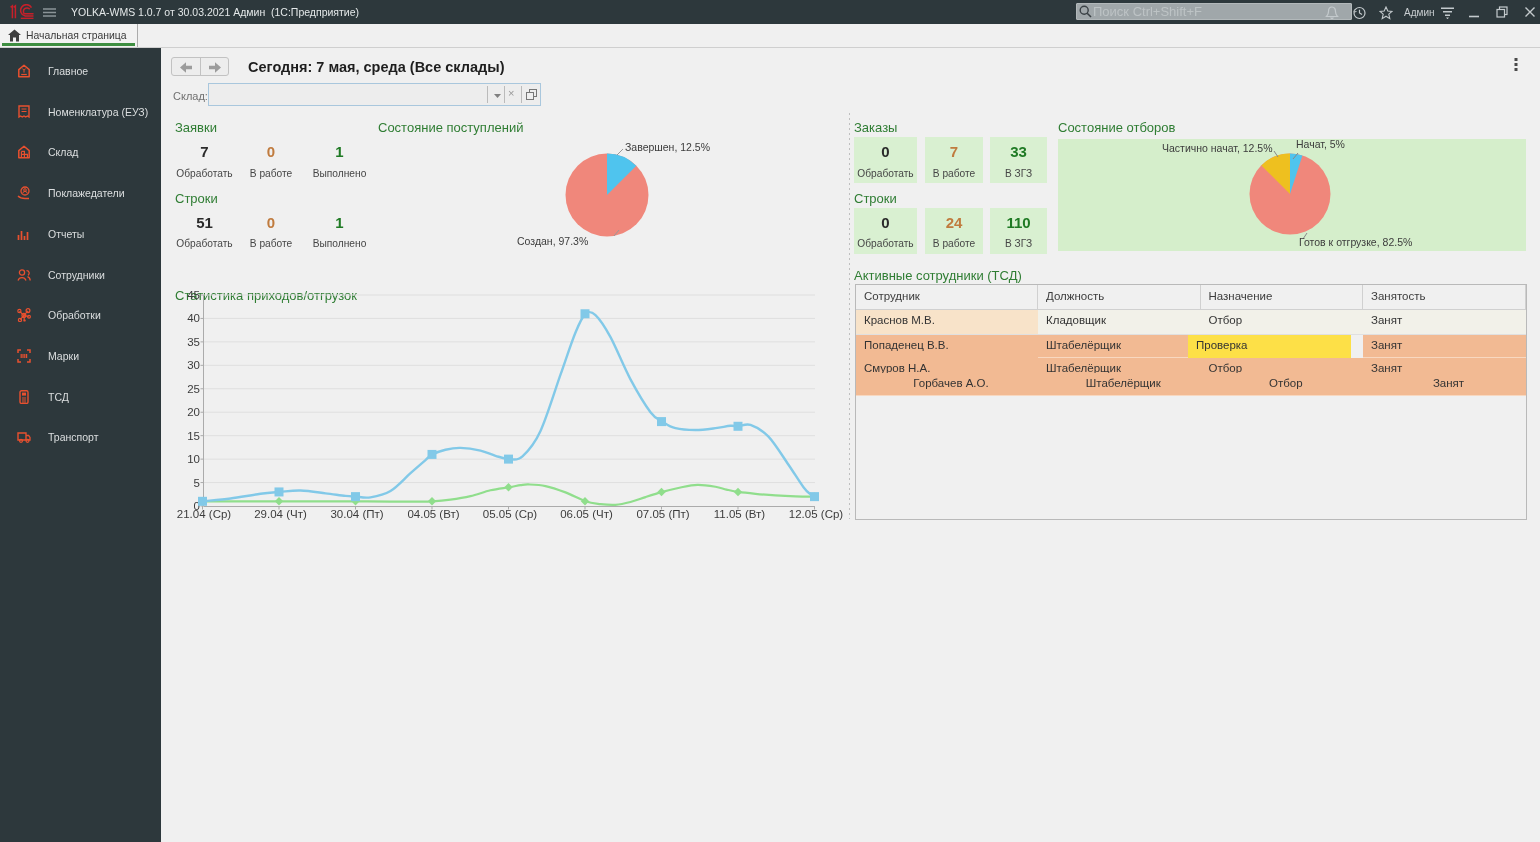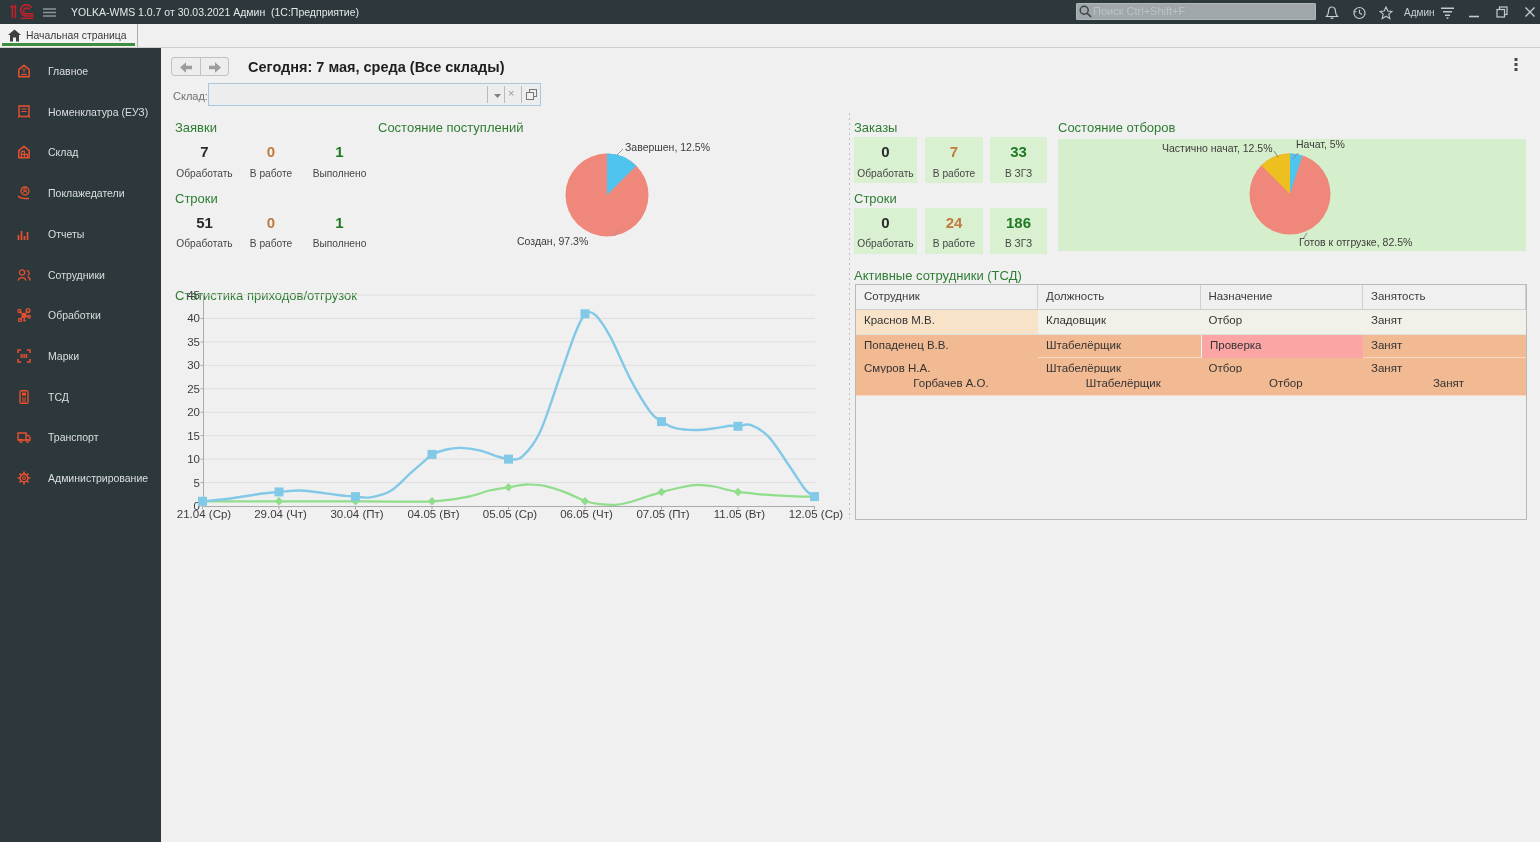--- a/index.html
+++ b/index.html
@@ -3,23 +3,23 @@
 <meta charset="utf-8">
 <style>
   * { margin:0; padding:0; box-sizing:border-box; }
   html,body { width:1540px; height:842px; overflow:hidden;
     font-family:"Liberation Sans", sans-serif; background:#F0F0F0; }
   .abs { position:absolute; }
 
   #topbar { position:absolute; left:0; top:0; width:1540px; height:24px;
     background:#2D383C; color:#D6DBDD; }
   #topbar .title { position:absolute; left:71px; top:6px; font-size:10.5px; color:#E4E8E9;}
-  #searchbox { position:absolute; left:1076px; top:3px; width:240px; height:17px;
+  #searchbox { position:absolute; left:1076px; top:3px; width:276px; height:17px;
     background:#A0A7AA; border:1px solid #B2B8BA; border-radius:1px;
-    color:#BDC3C5; font-size:11px; line-height:15px; padding-left:16px; }
+    color:#BDC3C5; font-size:13px; line-height:15px; padding-left:16px; }
 
   #tabstrip { position:absolute; left:0; top:24px; width:1540px; height:24px; background:#F0F0F0;
     border-bottom:1px solid #CFCFCF; }
   #tab1 { position:absolute; left:0; top:0; width:138px; height:23px; background:#F2F2F2;
     border-right:1px solid #ABABAB; }
   #tab1 .txt { position:absolute; left:26px; top:6px; font-size:10.4px; color:#3A3A3A; white-space:nowrap; }
   #tab1 .green { position:absolute; left:2px; bottom:1px; width:133px; height:3px; background:#3E8E41; }
 
   #sidebar { position:absolute; left:0; top:48px; width:161px; height:794px; background:#2D383C; }
   .sitem { position:absolute; left:0; width:161px; height:40px; }
@@ -196,30 +196,20 @@
       <div class="lbl">ТСД</div>
     </div>
     <div class="sitem" style="top:369.3px">
       <svg width="14" height="14" viewBox="0 0 14 14">
         <path d="M1 3 h8 v7 H1 Z" fill="none" stroke="#E8502F" stroke-width="1.4"></path>
         <path d="M9 5.5 h2.6 L13 7.5 V10 H9" fill="none" stroke="#E8502F" stroke-width="1.3"></path>
         <circle cx="4" cy="10.8" r="1.5" fill="none" stroke="#E8502F" stroke-width="1.2"></circle>
         <circle cx="10.5" cy="10.8" r="1.5" fill="none" stroke="#E8502F" stroke-width="1.2"></circle>
       </svg>
       <div class="lbl">Транспорт</div>
-    </div>
-    <div class="sitem" style="top:410px">
-      <svg width="14" height="14" viewBox="0 0 14 14">
-        <circle cx="7" cy="7" r="3.9" fill="none" stroke="#E8502F" stroke-width="1.6"></circle>
-        <circle cx="7" cy="7" r="1.5" fill="none" stroke="#E8502F" stroke-width="1.1"></circle>
-        <g stroke="#E8502F" stroke-width="1.7">
-          <path d="M7 0.6 V2.6 M7 11.4 V13.4 M0.6 7 H2.6 M11.4 7 H13.4 M2.5 2.5 L3.9 3.9 M10.1 10.1 L11.5 11.5 M11.5 2.5 L10.1 3.9 M3.9 10.1 L2.5 11.5"></path>
-        </g>
-      </svg>
-      <div class="lbl">Администрирование</div>
     </div>
   </div>
 
 <div id="main">
   <div id="navbtns">
     <div class="sep"></div>
     <svg class="abs" style="left:8px;top:4px" width="12" height="11" viewBox="0 0 12 11">
       <path d="M12 3.7 H6 V0.3 L0 5.5 L6 10.7 V7.3 H12 Z" fill="#9C9C9C"></path>
     </svg>
     <svg class="abs" style="left:37px;top:4px" width="12" height="11" viewBox="0 0 12 11">
@@ -288,21 +278,21 @@
   <div class="num gr" style="left:829px;width:57px;top:95px;">33</div>
   <div class="nlbl" style="left:693px;width:63px;top:120px;">Обработать</div>
   <div class="nlbl" style="left:764px;width:58px;top:120px;">В работе</div>
   <div class="nlbl" style="left:829px;width:57px;top:120px;">В ЗГЗ</div>
   <div class="gtitle" style="left:693px; top:143px;">Строки</div>
   <div class="gcell" style="left:693px;width:63px;top:160px;"></div>
   <div class="gcell" style="left:764px;width:58px;top:160px;"></div>
   <div class="gcell" style="left:829px;width:57px;top:160px;"></div>
   <div class="num" style="left:693px;width:63px;top:166px;">0</div>
   <div class="num or" style="left:764px;width:58px;top:166px;">24</div>
-  <div class="num gr" style="left:829px;width:57px;top:166px;">186</div>
+  <div class="num gr" style="left:829px;width:57px;top:166px;">110</div>
   <div class="nlbl" style="left:693px;width:63px;top:190px;">Обработать</div>
   <div class="nlbl" style="left:764px;width:58px;top:190px;">В работе</div>
   <div class="nlbl" style="left:829px;width:57px;top:190px;">В ЗГЗ</div>
 
   <div class="gtitle" style="left:897px; top:72px;">Состояние отборов</div>
   <div class="abs" style="left:897px;top:91px;width:468px;height:112px;background:#D5EECB;"></div>
   <svg class="abs" style="left:1088px;top:104.5px" width="82" height="82" viewBox="0 0 82 82">
     <circle cx="41" cy="41" r="40.5" fill="#F0877B"></circle>
     <path d="M41 41 L41 0.5 A40.5 40.5 0 0 1 53.4 2.45 Z" fill="#4FC4EE"></path>
     <path d="M41 41 L12.4 12.4 A40.5 40.5 0 0 1 41 0.5 Z" fill="#EEC01F"></path>
@@ -403,21 +393,21 @@
       <div class="th" style="left:507px;width:163px;">Занятость</div>
       <div class="tr" style="top:25px;">
         <div class="td" style="left:0px;width:182px;height:25px;background:#F8E3C9;border-bottom:1px solid #E0E0E0;">Краснов М.В.</div>
         <div class="td" style="left:182px;width:162.5px;height:25px;background:#F2F1E9;border-bottom:1px solid #E0E0E0;">Кладовщик</div>
         <div class="td" style="left:344.5px;width:162.5px;height:25px;background:#F2F1E9;border-bottom:1px solid #E0E0E0;">Отбор</div>
         <div class="td" style="left:507px;width:163px;height:25px;background:#F2F1E9;border-bottom:1px solid #E0E0E0;">Занят</div>
       </div>
       <div class="tr" style="top:50px;">
         <div class="td" style="left:0px;width:182px;height:24px;background:#F2BA93;border-bottom:1px solid #F8D8C0;">Попаденец В.В.</div>
         <div class="td" style="left:182px;width:162.5px;height:23.3px;background:#F2BA93;border-bottom:1px solid #F8D8C0;">Штабелёрщик</div>
-        <div class="td" style="left:346px;width:162.5px;height:33px;background:#fca5a5;border-bottom:1px solid #F8D8C0;">Проверка</div>
+        <div class="td" style="left:332px;width:162.5px;height:33px;background:#fde047;border-bottom:1px solid #F8D8C0;">Проверка</div>
         <div class="td" style="left:507px;width:163px;height:23.3px;background:#F2BA93;border-bottom:1px solid #F8D8C0;">Занят</div>
       </div>
       <div class="tr" style="top:73.3px;">
         <div class="td" style="left:0px;width:182px;height:23.3px;background:#F2BA93;border-bottom:1px solid #F8D8C0;">Смуров Н.А.</div>
         <div class="td" style="left:182px;width:162.5px;height:23.3px;background:#F2BA93;border-bottom:1px solid #F8D8C0;">Штабелёрщик</div>
         <div class="td" style="left:344.5px;width:162.5px;height:23.3px;background:#F2BA93;border-bottom:1px solid #F8D8C0;">Отбор</div>
         <div class="td" style="left:507px;width:163px;height:23.3px;background:#F2BA93;border-bottom:1px solid #F8D8C0;">Занят</div>
       </div>
       <div class="tr" style="top:88px;text-align:center;">
         <div class="td" style="left:0px;width:182px;height:23.3px;background:#F2BA93;border-bottom:1px solid #F8D8C0;">Горбачев А.О.</div>

